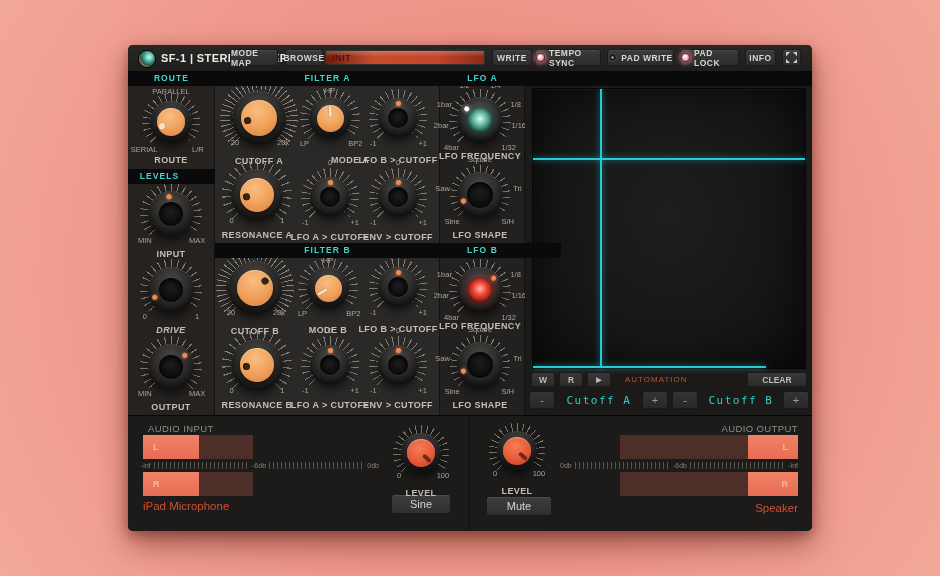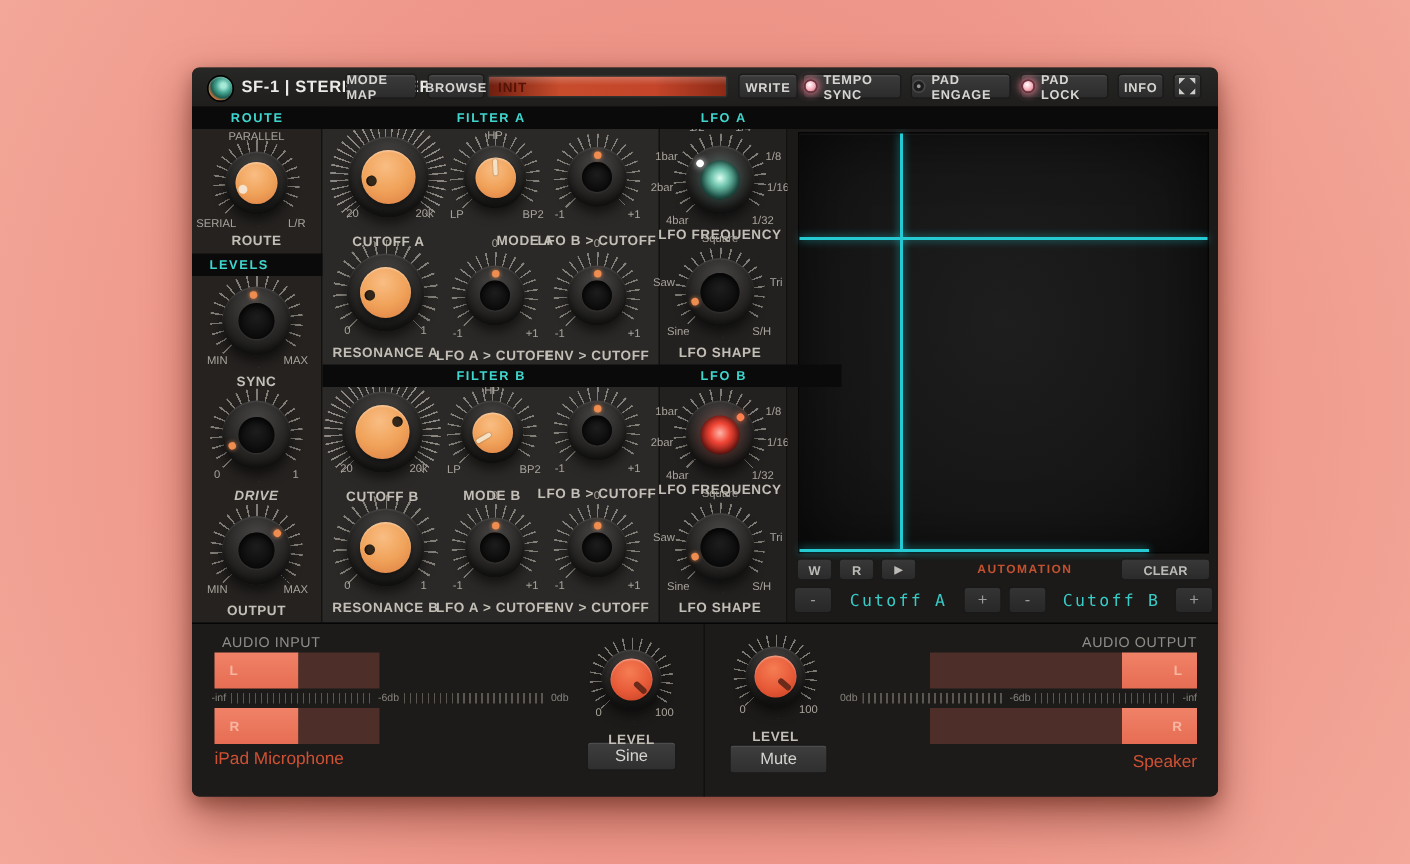--- a/index.html
+++ b/index.html
@@ -78,22 +78,22 @@
     color:#c3bfb7;letter-spacing:.4px;white-space:nowrap;}
 
   
   .pad{position:absolute;left:7px;top:17px;width:274px;height:281px;box-sizing:border-box;
     background:radial-gradient(ellipse at 50% 45%, #1e1e1e 0%, #161616 60%, #0d0d0d 100%);
     border:1px solid #050505;box-shadow:inset 0 0 40px rgba(0,0,0,.55), inset 0 1px 0 rgba(255,255,255,.05);}
   .xline{position:absolute;background:#25cad3;box-shadow:0 0 6px rgba(37,202,211,.75);}
   .tbtn{position:absolute;top:301px;width:24px;height:15px;border-radius:3px;
     background:linear-gradient(#383838,#2b2b2b);border:1px solid #1a1a1a;box-sizing:border-box;
     color:#bdbbb7;font-size:8.5px;font-weight:bold;display:flex;align-items:center;justify-content:center;}
-  .autolabel{position:absolute;top:304px;left:100px;width:90px;text-align:right;
-    font-size:8px;font-weight:bold;letter-spacing:1px;color:#c2512f;}
+  .autolabel{position:absolute;top:304px;left:100px;width:90px;text-align:left;
+    font-size:8px;font-weight:normal;letter-spacing:1px;color:#c2512f;}
   .pbtn{position:absolute;top:320px;width:26px;height:18px;border-radius:3px;
     background:linear-gradient(#343434,#282828);border:1px solid #191919;box-sizing:border-box;
     color:#9b9b9b;font-size:11px;display:flex;align-items:center;justify-content:center;}
   .pname{position:absolute;top:323px;font-family:"DejaVu Sans Mono",monospace;font-size:11px;
     letter-spacing:1.5px;color:#38ccc6;text-align:center;}
 
   
   .audiopanel{position:absolute;top:370px;height:116px;background:#1d1b1a;border-top:1px solid #060606;--panel:#1d1b1a;}
   #audio-in{left:0;width:342px;box-shadow:inset -1px 0 0 #111;}
   #audio-out{left:342px;width:342px;}
@@ -122,21 +122,21 @@
       <div class="hbtn" style="left:102px;width:48px">MODE MAP</div>
       <div class="hbtn" style="left:157px;width:38px">BROWSE</div>
       <div class="preset">INIT</div>
       <div class="hbtn" style="left:364px;width:40px">WRITE</div>
       <div class="hbtn" style="left:407px;width:66px">
         <span class="led on"></span>
         <span>TEMPO SYNC</span>
       </div>
       <div class="hbtn" style="left:479px;width:67px">
         <span class="led off"></span>
-        <span>PAD ENGAGE</span>
+        <span>PAD WRITE</span>
       </div>
       <div class="hbtn" style="left:552px;width:59px">
         <span class="led on"></span>
         <span>PAD LOCK</span>
       </div>
       <div class="hbtn" style="left:617px;width:31px">INFO</div>
       <div class="hbtn" style="left:654px;width:19px">
         <svg viewBox="0 0 12 12" width="11" height="11">
           <path fill="#cfcdc9" d="M0 0h4.5L0 4.5zM12 0v4.5L7.5 0zM12 12H7.5L12 7.5zM0 12V7.5L4.5 12z"></path>
         </svg>
@@ -157,21 +157,21 @@
             <div class="ktitle" style="top: 62px;">ROUTE</div>
           </div>
           <div class="knob" style="left: 12px; top: 112px; width: 62px; height: 62px; --a: -8deg; --ir: 18px;">
             <div class="ticks"></div>
             <div class="kbody" style="left: 50%; top: 50%; width: 46px; height: 46px; margin: -23px 0px 0px -23px;">
               <div class="khole" style="left: 50%; top: 50%; width: 24px; height: 24px; margin: -12px 0px 0px -12px;"></div>
             </div>
             <div class="ind orange"></div>
             <span class="klabel" style="left: 4.83705px; top: 57.163px;">MIN</span>
             <span class="klabel" style="left: 57.163px; top: 57.163px;">MAX</span>
-            <div class="ktitle" style="top: 66px;">SYNC</div>
+            <div class="ktitle" style="top: 66px;">INPUT</div>
           </div>
           <div class="knob" style="left: 12px; top: 188px; width: 62px; height: 62px; --a: -112deg; --ir: 18px;">
             <div class="ticks"></div>
             <div class="kbody" style="left: 50%; top: 50%; width: 46px; height: 46px; margin: -23px 0px 0px -23px;">
               <div class="khole" style="left: 50%; top: 50%; width: 24px; height: 24px; margin: -12px 0px 0px -12px;"></div>
             </div>
             <div class="ind orange"></div>
             <span class="klabel" style="left: 4.83705px; top: 57.163px;">0</span>
             <span class="klabel" style="left: 57.163px; top: 57.163px;">1</span>
             <div class="ktitle" style="top: 66px; font-style: italic;">DRIVE</div>

